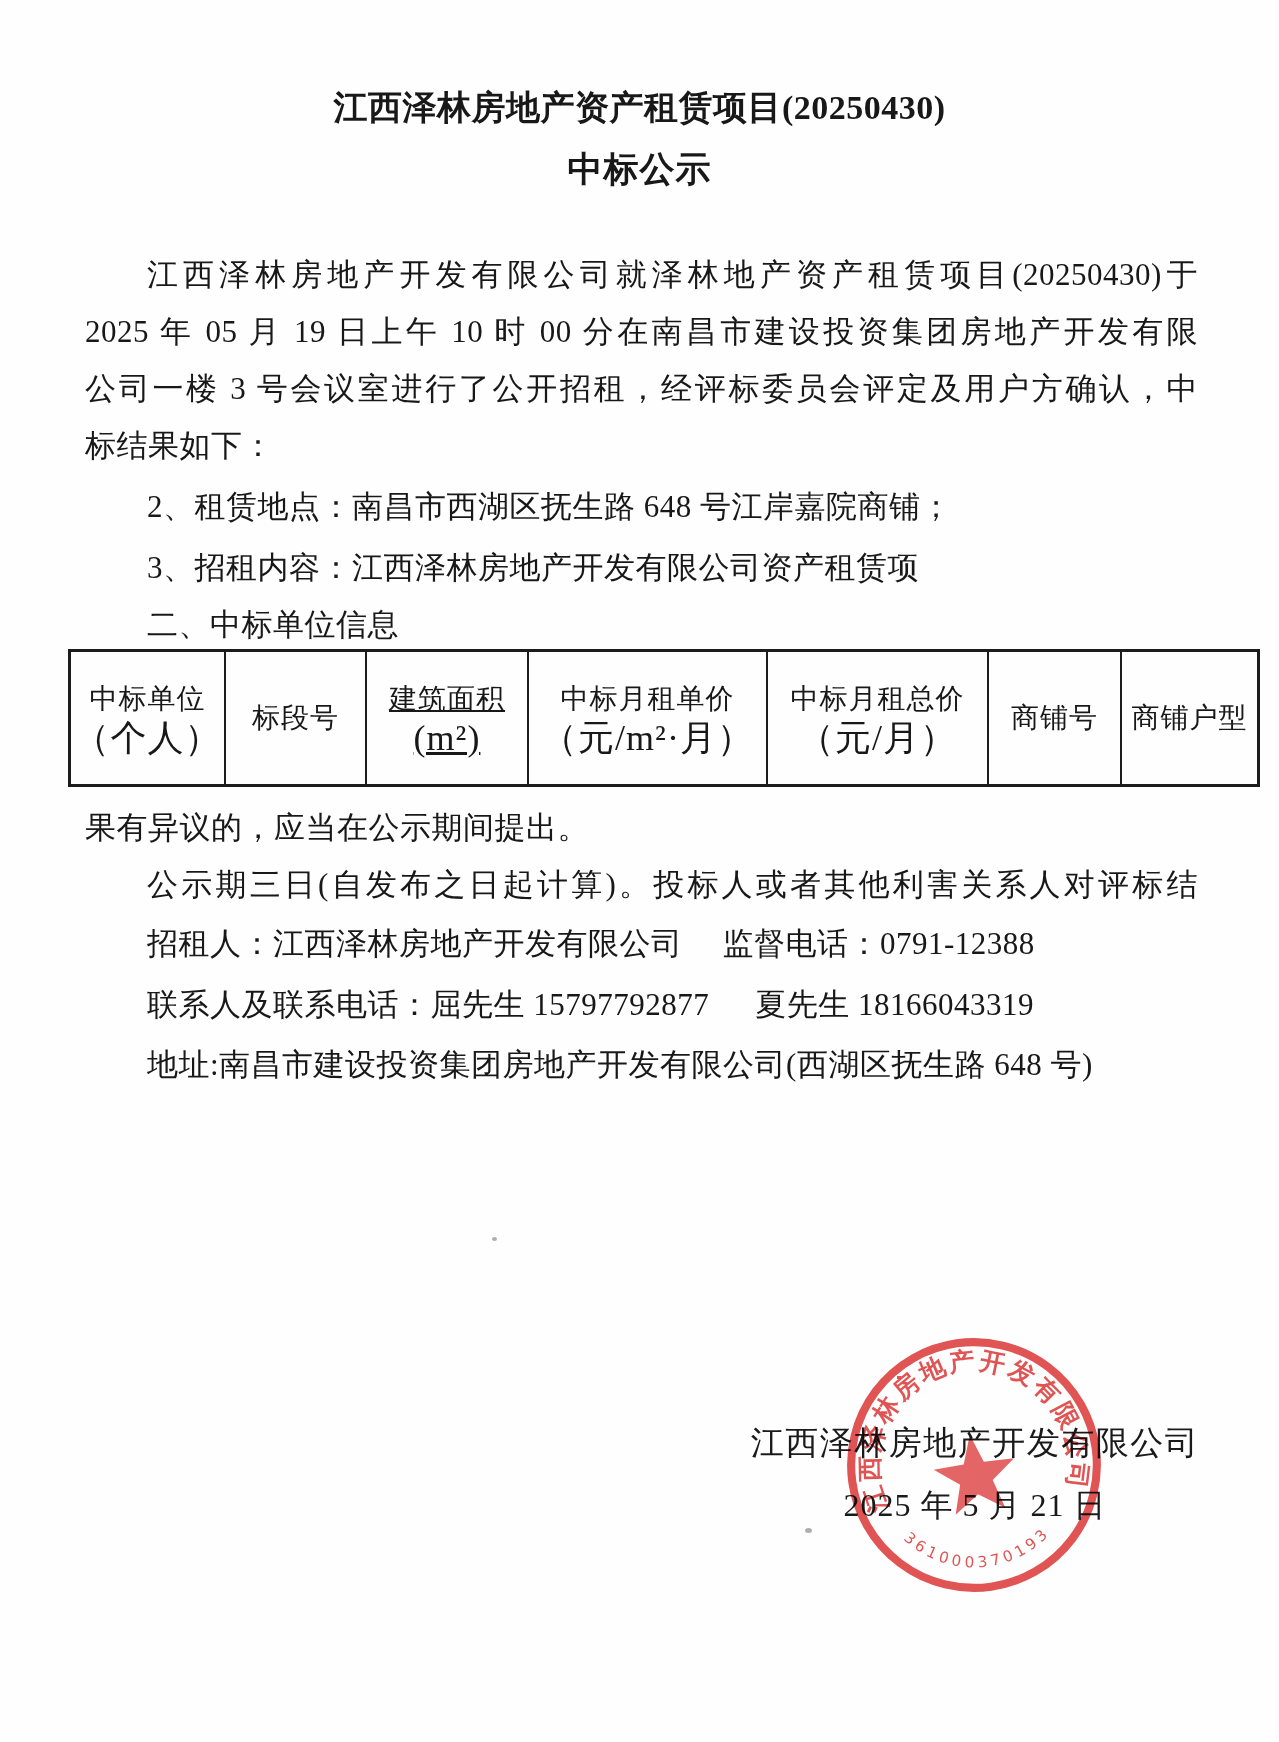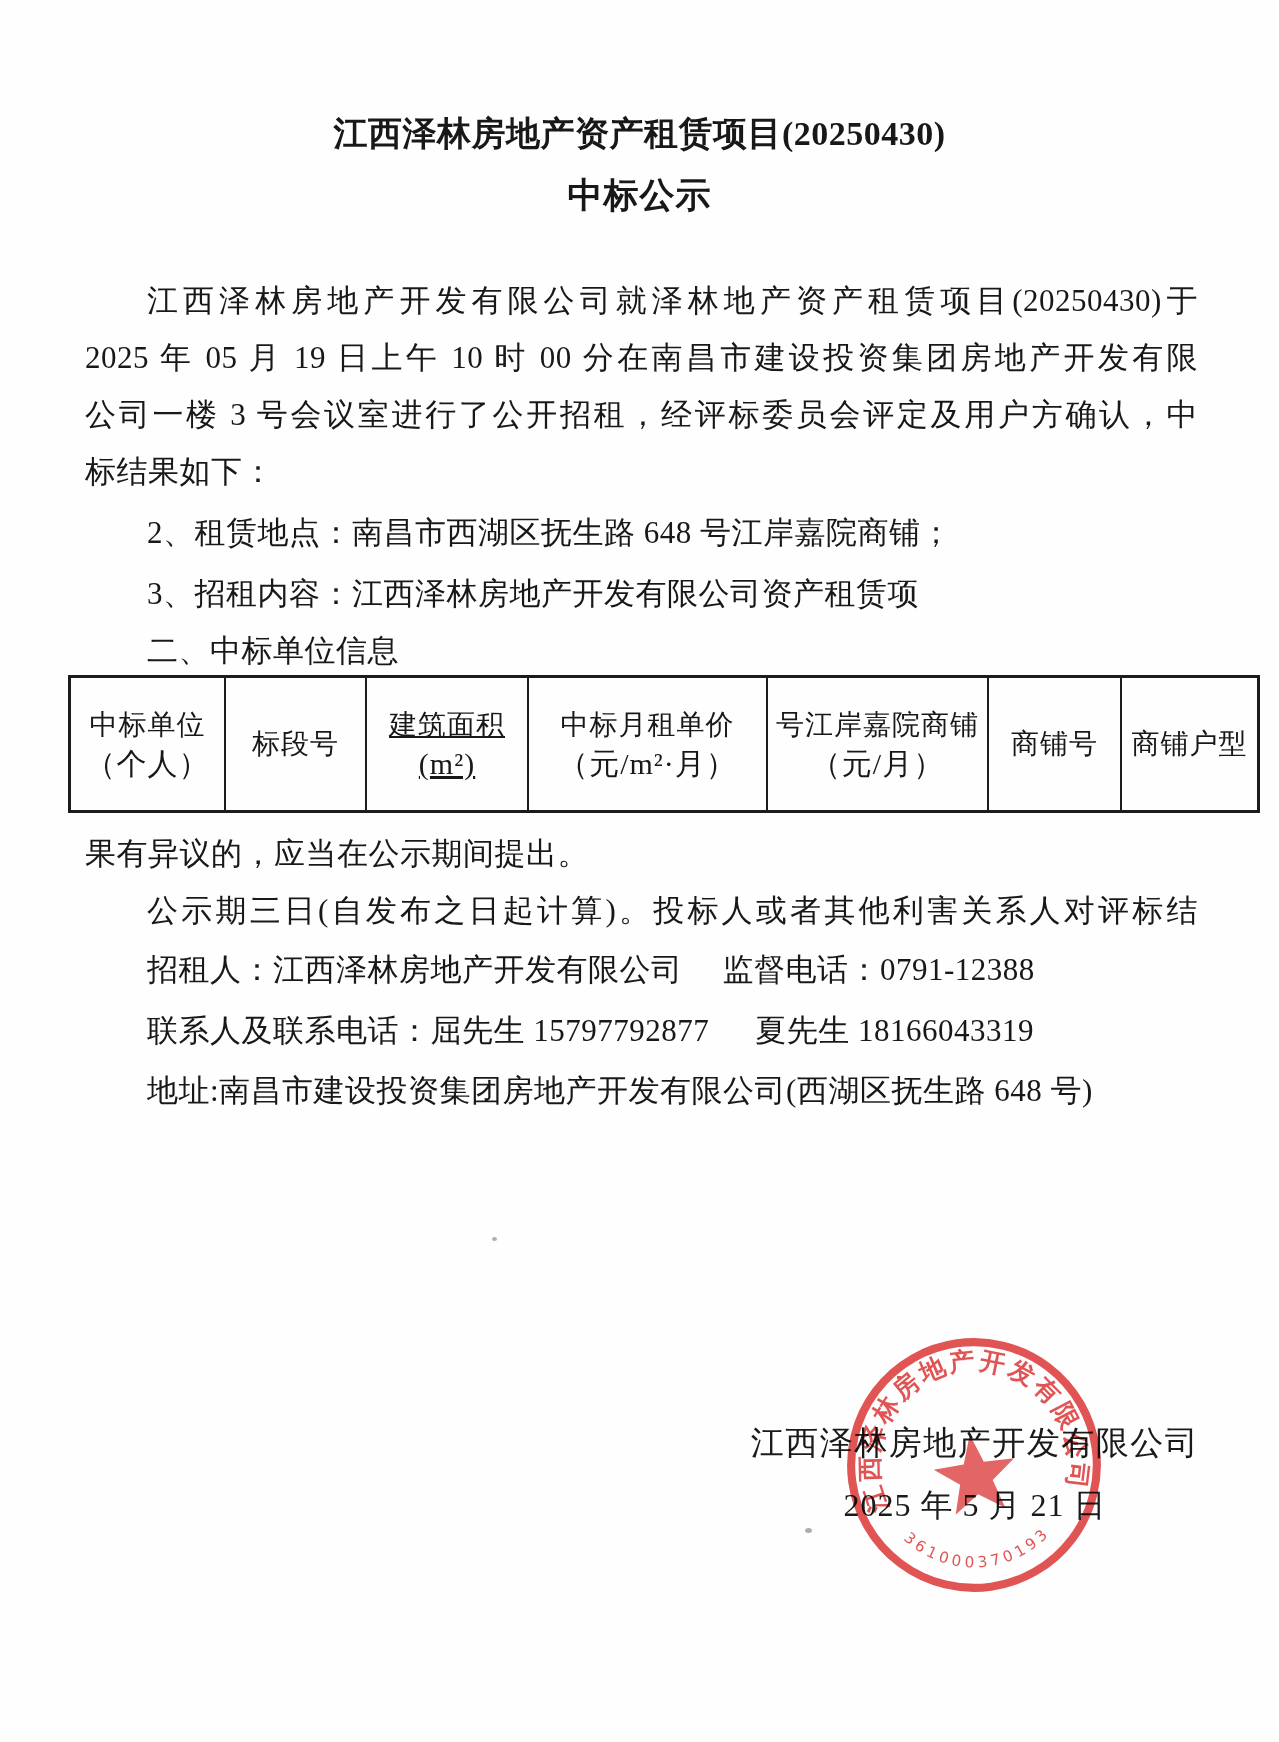--- a/index.html
+++ b/index.html
@@ -4,21 +4,21 @@
 <style>
   html,body{margin:0;padding:0;background:#ffffff;}
   .page{
     position:relative;
     width:1279px;height:1742px;
     background:#fefefe;
     font-family:"Liberation Serif","DejaVu Serif",serif;
     color:#181818;
     overflow:hidden;
   }
-  .titles{padding-top:112px;text-align:center;}
+  .titles{padding-top:86px;text-align:center;}
   .title1{font-size:34px;font-weight:bold;line-height:44px;letter-spacing:.5px;}
   .title2{font-size:35px;font-weight:bold;line-height:44px;margin-top:18px;letter-spacing:1px;}
   .content{margin:0 81px 0 85px;font-size:31px;}
   .intro{margin-top:54px;}
   .jline{line-height:57px;text-align:justify;text-align-last:justify;letter-spacing:.5px;}
   .jline.last{text-align-last:left;}
   .ind{text-indent:62px;}
   .line{line-height:57px;letter-spacing:.5px;}
   .pad{padding-left:62px;}
   .bold{font-weight:bold;}
@@ -37,21 +37,21 @@
   table.bid th,table.bid td{
     border:2px solid #1c1c1c;
     text-align:center;vertical-align:middle;
     font-weight:normal;
     padding:0;
   }
   table.bid{border:3px solid #1c1c1c;}
   table.bid tr.hdr{height:135px;}
   table.bid tr.data{height:87px;}
   .th1{font-size:28px;line-height:40px;letter-spacing:1px;}
-  .th2{font-size:30px;line-height:38px;letter-spacing:1px;}
+  .th2{font-size:36px;line-height:38px;letter-spacing:1px;}
   td.cell{font-size:30px;letter-spacing:1px;}
   .c1{width:153px;}.c2{width:139px;}.c3{width:160px;text-decoration:underline;}.c4{width:237px;}
   .c5{width:219px;}.c6{width:131px;}.c7{width:135px;}
   .notice{margin-top:12px;}
   .contact1{margin-top:2px;}
   .contact2{margin-top:4px;}
   .contact3{margin-top:3px;}
   
   .signature{
     position:absolute;left:665px;top:1420px;width:620px;
@@ -104,21 +104,21 @@
         </th>
         <th class="c3">
           <div class="th1">建筑面积</div>
           <div class="th2">(m²)</div>
         </th>
         <th class="c4">
           <div class="th1">中标月租单价</div>
           <div class="th2">（元/m²·月）</div>
         </th>
         <th class="c5">
-          <div class="th1">号江岸嘉院商铺</div>
+          <div class="th1">中标月租总价</div>
           <div class="th2">（元/月）</div>
         </th>
         <th class="c6">
           <div class="th1">商铺号</div>
           <div class="th2"></div>
         </th>
         <th class="c7">
           <div class="th1">商铺户型</div>
           <div class="th2"></div>
         </th>

